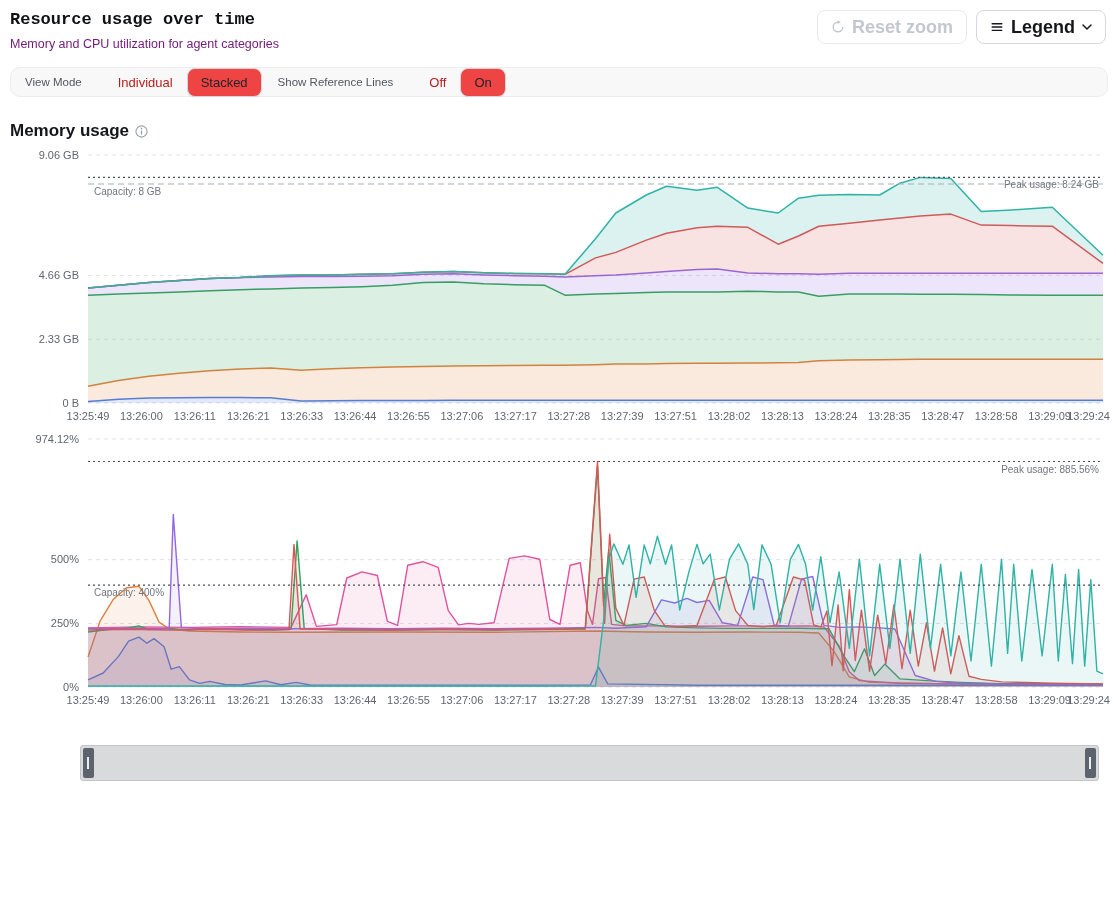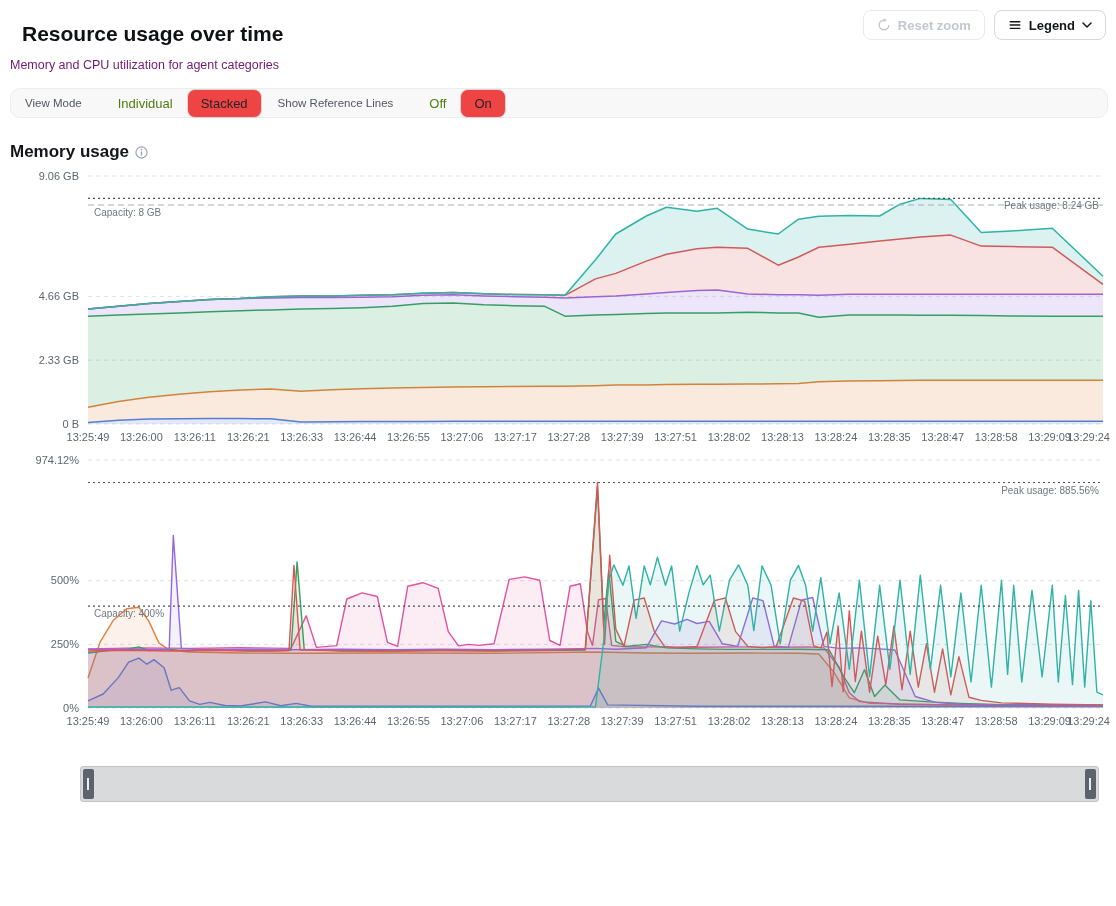--- a/index.html
+++ b/index.html
@@ -1,30 +1,30 @@
 <!DOCTYPE html>
 <html><head>
 <meta charset="utf-8">
 <style>
   html,body{margin:0;padding:0;background:#fff;}
   body{font-family:"Liberation Sans",sans-serif;color:#15171c;}
   .page{width:1116px;box-sizing:border-box;padding:8px 6px 12px 8px;}
   .header-row{display:flex;justify-content:space-between;align-items:flex-start;padding:2px 4px 0 2px;}
-  .title{font-size:21px;font-weight:700;margin:12px;color:#0f1115;}
+  .title{font-size:17px;font-weight:700;margin:0;color:#0f1115;font-family:Liberation Mono, monospace;}
   .subtitle{font-size:12.5px;color:#701a75;margin-top:8px;}
   .header-buttons{display:flex;gap:9px;align-items:center;}
   .btn{display:inline-flex;align-items:center;gap:7px;border:1px solid #d6d8dd;background:#fff;border-radius:8px;
-       padding:7px 13px;font-size:13px;font-weight:700;color:#15171c;cursor:pointer;font-family:inherit;line-height:1;}
+       padding:7px 13px;font-size:18px;font-weight:700;color:#15171c;cursor:pointer;font-family:inherit;line-height:1;}
   .btn svg{display:block;}
   .btn.disabled{color:#c3c7cf;border-color:#e9eaee;font-weight:600;}
   .toolbar{margin:16px 2px 0;background:#f8f8f9;border:1px solid #ededf0;border-radius:10px;height:30px;
            display:flex;align-items:center;padding:0 14px;box-sizing:border-box;}
   .toolbar-label{font-size:11.5px;color:#52575f;margin-right:22px;}
   .toolbar-label.second{margin-left:16px;}
-  .seg{font-size:13px;color:#4d7c0f;padding:6px 13px;border-radius:8px;border:1px solid transparent;cursor:pointer;}
+  .seg{font-size:13px;color:#b91c1c;padding:6px 13px;border-radius:8px;border:1px solid transparent;cursor:pointer;}
   .seg.selected{background:#ef4444;border-color:#d4d6db;box-shadow:0 1px 2px rgba(0,0,0,.05);color:#22252b;}
   .section-row{display:flex;justify-content:space-between;align-items:center;margin:24px 2px 6px;}
   .section-title{display:flex;align-items:center;gap:6px;font-size:17px;font-weight:700;color:#14161a;}
   .section-title svg{display:block;}
   .btn.small{padding:7px 12px;font-weight:700;}
   svg.chart{display:block;margin:0 0 0 0;}
   svg.chart text{font-family:"Liberation Sans",sans-serif;}
   .tick{font-size:11px;fill:#5f6570;}
   .reflabel{font-size:10px;fill:#70767f;}
   .brush{position:relative;margin:30px 2px 6px 72px;width:1019px;height:36px;background:#d9dadc;

